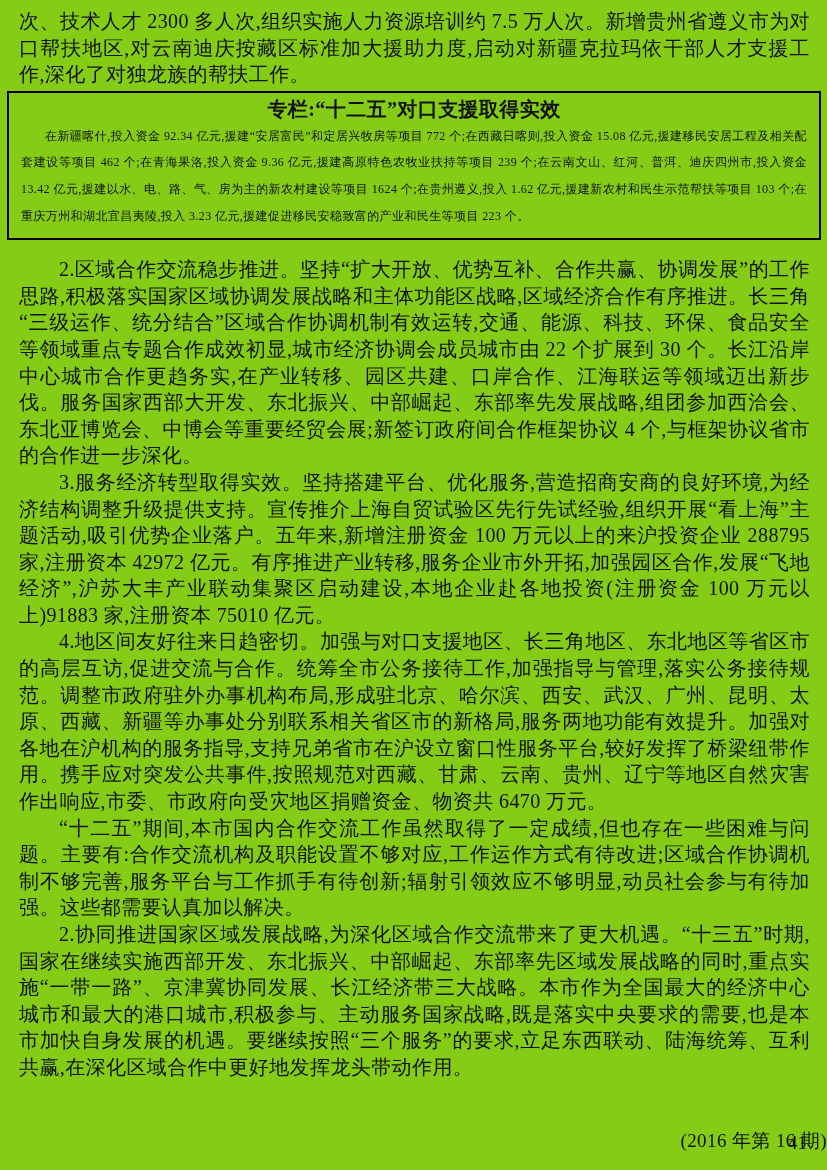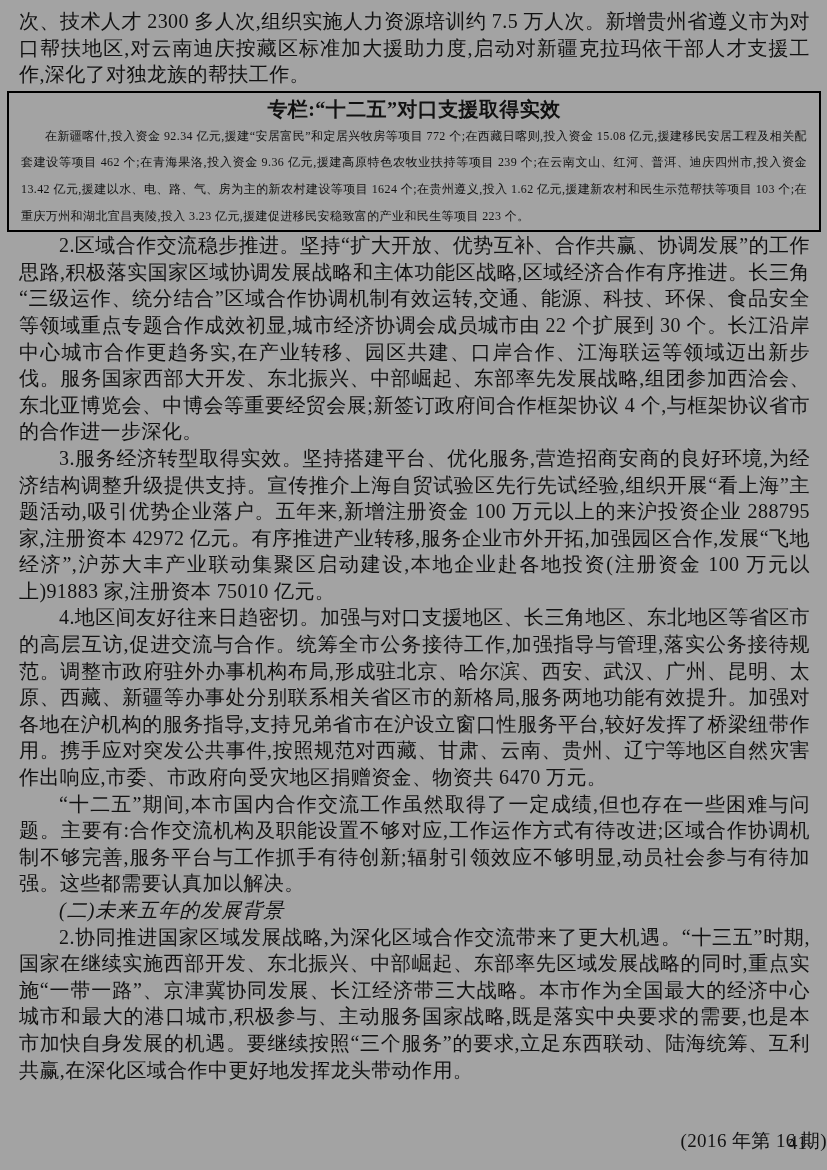--- a/index.html
+++ b/index.html
@@ -5,41 +5,41 @@
   html, body {
     margin: 0;
     padding: 0;
     background: #ffffff;
   }
   .page {
     position: relative;
     width: 827px;
     height: 1170px;
     box-sizing: border-box;
-    background: #a3a3a3;
+    background: #84cc16;
     color: #111111;
     font-family: "Liberation Serif", "DejaVu Serif", serif;
     padding: 8px 17px 0 19px;
     overflow: hidden;
   }
   .para {
     margin: 0;
     font-size: 20px;
     line-height: 26.6px;
     letter-spacing: 0.4px;
     text-align: justify;
     text-indent: 2em;
   }
   .para.no-indent {
     text-indent: 0;
   }
   .column-box {
     border: 2px solid #000000;
-    margin: 3px -11px 0 -12px;
-    padding: 2px 12px 1px 12px;
+    margin: 3px -11px 16px -12px;
+    padding: 2px 12px 9px 12px;
   }
   .box-title {
     margin: 0;
     font-size: 20px;
     line-height: 28px;
     font-weight: bold;
     text-align: center;
     letter-spacing: 0.4px;
   }
   .box-body {
@@ -87,21 +87,20 @@
   </div>
 
   <p class="para">2.区域合作交流稳步推进。坚持“扩大开放、优势互补、合作共赢、协调发展”的工作思路,积极落实国家区域协调发展战略和主体功能区战略,区域经济合作有序推进。长三角“三级运作、统分结合”区域合作协调机制有效运转,交通、能源、科技、环保、食品安全等领域重点专题合作成效初显,城市经济协调会成员城市由 22 个扩展到 30 个。长江沿岸中心城市合作更趋务实,在产业转移、园区共建、口岸合作、江海联运等领域迈出新步伐。服务国家西部大开发、东北振兴、中部崛起、东部率先发展战略,组团参加西洽会、东北亚博览会、中博会等重要经贸会展;新签订政府间合作框架协议 4 个,与框架协议省市的合作进一步深化。</p>
 
   <p class="para">3.服务经济转型取得实效。坚持搭建平台、优化服务,营造招商安商的良好环境,为经济结构调整升级提供支持。宣传推介上海自贸试验区先行先试经验,组织开展“看上海”主题活动,吸引优势企业落户。五年来,新增注册资金 100 万元以上的来沪投资企业 288795 家,注册资本 42972 亿元。有序推进产业转移,服务企业市外开拓,加强园区合作,发展“飞地经济”,沪苏大丰产业联动集聚区启动建设,本地企业赴各地投资(注册资金 100 万元以上)91883 家,注册资本 75010 亿元。</p>
 
   <p class="para">4.地区间友好往来日趋密切。加强与对口支援地区、长三角地区、东北地区等省区市的高层互访,促进交流与合作。统筹全市公务接待工作,加强指导与管理,落实公务接待规范。调整市政府驻外办事机构布局,形成驻北京、哈尔滨、西安、武汉、广州、昆明、太原、西藏、新疆等办事处分别联系相关省区市的新格局,服务两地功能有效提升。加强对各地在沪机构的服务指导,支持兄弟省市在沪设立窗口性服务平台,较好发挥了桥梁纽带作用。携手应对突发公共事件,按照规范对西藏、甘肃、云南、贵州、辽宁等地区自然灾害作出响应,市委、市政府向受灾地区捐赠资金、物资共 6470 万元。</p>
 
   <p class="para">“十二五”期间,本市国内合作交流工作虽然取得了一定成绩,但也存在一些困难与问题。主要有:合作交流机构及职能设置不够对应,工作运作方式有待改进;区域合作协调机制不够完善,服务平台与工作抓手有待创新;辐射引领效应不够明显,动员社会参与有待加强。这些都需要认真加以解决。</p>
 
-  <p class="section-heading">(二)未来五年的发展背景</p>
 
 
   <p class="para">2.协同推进国家区域发展战略,为深化区域合作交流带来了更大机遇。“十三五”时期,国家在继续实施西部开发、东北振兴、中部崛起、东部率先区域发展战略的同时,重点实施“一带一路”、京津冀协同发展、长江经济带三大战略。本市作为全国最大的经济中心城市和最大的港口城市,积极参与、主动服务国家战略,既是落实中央要求的需要,也是本市加快自身发展的机遇。要继续按照“三个服务”的要求,立足东西联动、陆海统筹、互利共赢,在深化区域合作中更好地发挥龙头带动作用。</p>
 
   <div class="footer-issue">(2016 年第 16 期)</div>
 
   <div class="page-number">41</div>
 
 </div>
 

